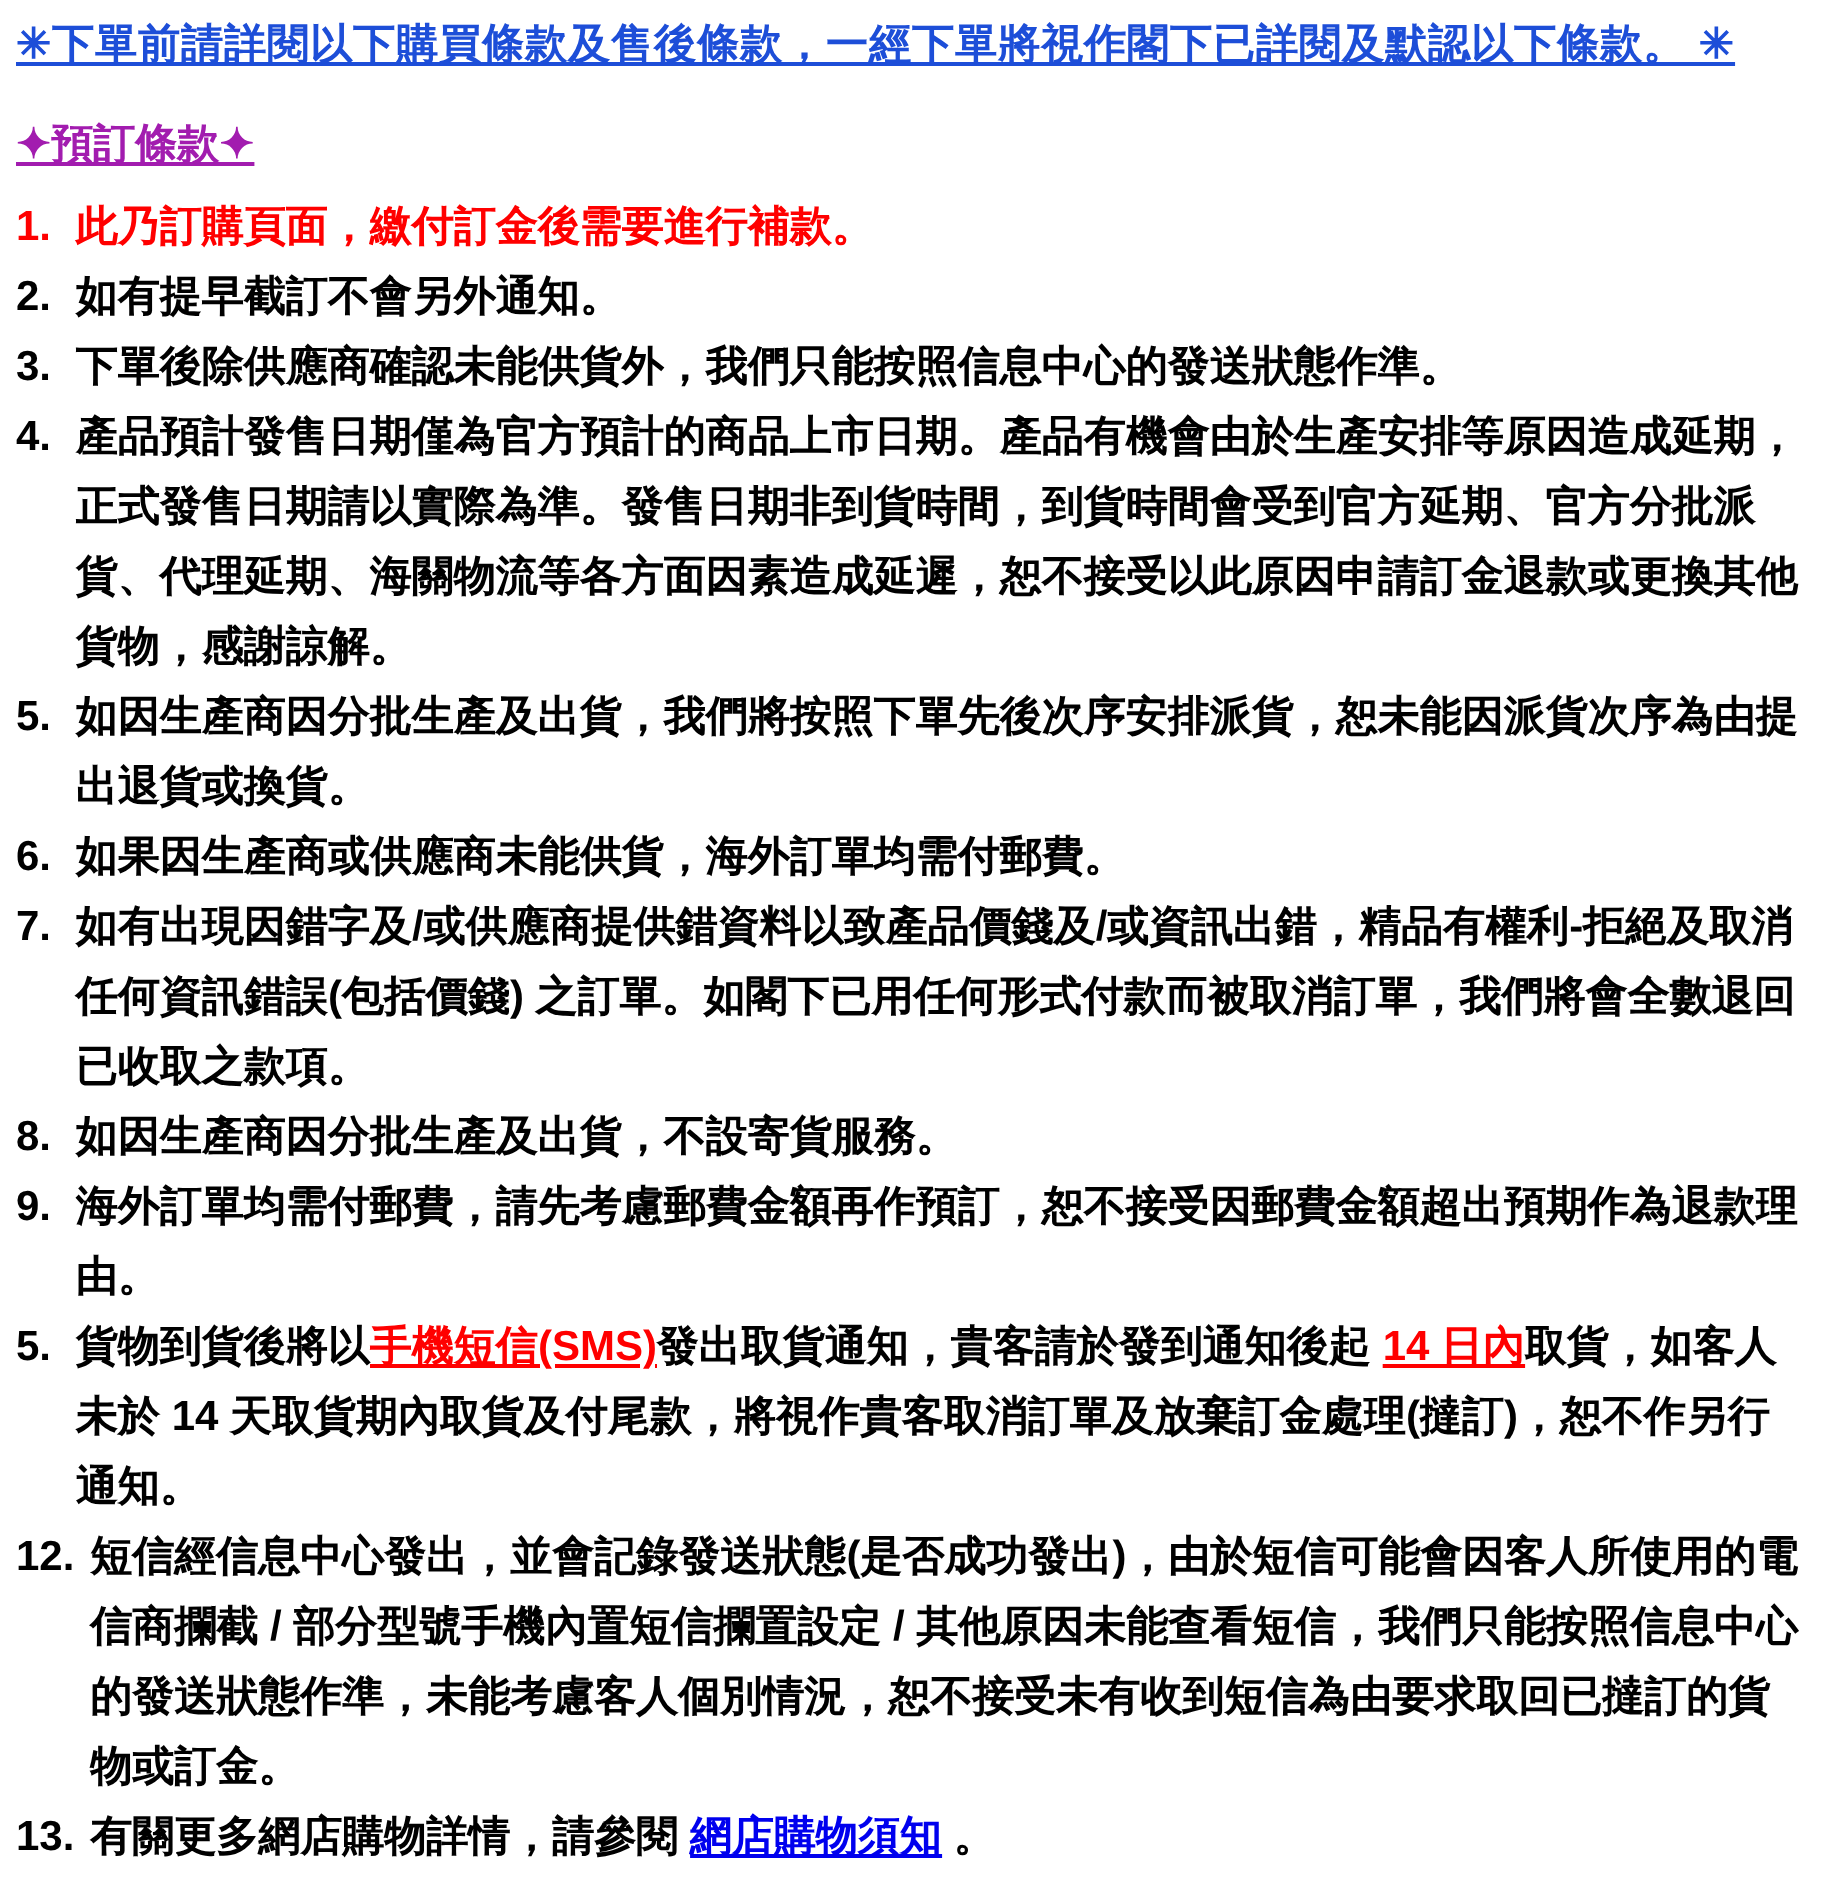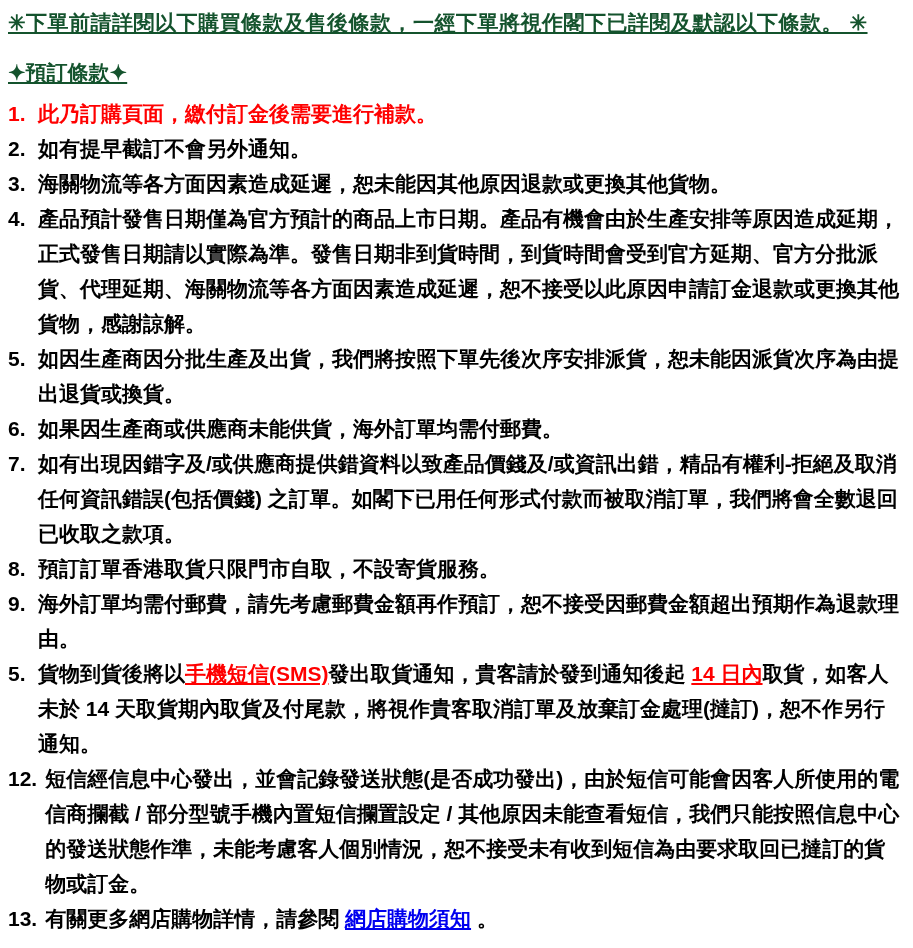--- a/index.html
+++ b/index.html
@@ -12,29 +12,29 @@
     min-height: 948px;
     font-family: "Liberation Sans", sans-serif;
     font-weight: bold;
     color: #000000;
     box-sizing: border-box;
   }
   .doc {
     padding: 4px 10px 8px 8px;
   }
   .header-notice {
-    color: #14532d;
+    color: #1d4ed8;
     font-size: 21px;
     line-height: 30px;
     text-decoration: underline;
     margin: 4px 0 20px 0;
     letter-spacing: 0.5px;
   }
   .section-heading {
-    color: #14532d;
+    color: #a21caf;
     font-size: 21px;
     line-height: 30px;
     text-decoration: underline;
     margin: 0 0 8px 0;
   }
   .terms-list {
     list-style: none;
     margin: 6px 0 0 0;
     padding: 0;
     font-size: 21px;
@@ -86,41 +86,41 @@
       <li class="term-item red">
         <span class="num">1.</span>
         <span class="txt"><span class="seg-normal">此乃訂購頁面，繳付訂金後需要進行補款。</span></span>
       </li>
       <li class="term-item">
         <span class="num">2.</span>
         <span class="txt"><span class="seg-normal">如有提早截訂不會另外通知。</span></span>
       </li>
       <li class="term-item">
         <span class="num">3.</span>
-        <span class="txt"><span class="seg-normal">海關物流等各方面因素造成延遲，恕未能因其他原因退款或更換其他貨物。</span></span>
+        <span class="txt"><span class="seg-normal">下單後除供應商確認未能供貨外，我們只能按照信息中心的發送狀態作準。</span></span>
       </li>
       <li class="term-item">
         <span class="num">4.</span>
         <span class="txt"><span class="seg-normal">產品預計發售日期僅為官方預計的商品上市日期。產品有機會由於生產安排等原因造成延期，正式發售日期請以實際為準。發售日期非到貨時間，到貨時間會受到官方延期、官方分批派貨、代理延期、海關物流等各方面因素造成延遲，恕不接受以此原因申請訂金退款或更換其他貨物，感謝諒解。</span></span>
       </li>
       <li class="term-item">
         <span class="num">5.</span>
         <span class="txt"><span class="seg-normal">如因生產商因分批生產及出貨，我們將按照下單先後次序安排派貨，恕未能因派貨次序為由提出退貨或換貨。</span></span>
       </li>
       <li class="term-item">
         <span class="num">6.</span>
         <span class="txt"><span class="seg-normal">如果因生產商或供應商未能供貨，海外訂單均需付郵費。</span></span>
       </li>
       <li class="term-item">
         <span class="num">7.</span>
         <span class="txt"><span class="seg-normal">如有出現因錯字及/或供應商提供錯資料以致產品價錢及/或資訊出錯，精品有權利-拒絕及取消任何資訊錯誤(包括價錢) 之訂單。如閣下已用任何形式付款而被取消訂單，我們將會全數退回已收取之款項。</span></span>
       </li>
       <li class="term-item">
         <span class="num">8.</span>
-        <span class="txt"><span class="seg-normal">預訂訂單香港取貨只限門市自取，不設寄貨服務。</span></span>
+        <span class="txt"><span class="seg-normal">如因生產商因分批生產及出貨，不設寄貨服務。</span></span>
       </li>
       <li class="term-item">
         <span class="num">9.</span>
         <span class="txt"><span class="seg-normal">海外訂單均需付郵費，請先考慮郵費金額再作預訂，恕不接受因郵費金額超出預期作為退款理由。</span></span>
       </li>
       <li class="term-item">
         <span class="num">5.</span>
         <span class="txt"><span class="seg-normal">貨物到貨後將以</span><span class="seg-red-underline">手機短信(SMS)</span><span class="seg-normal">發出取貨通知，貴客請於發到通知後起 </span><span class="seg-red-underline">14 日內</span><span class="seg-normal">取貨，如客人未於 14 天取貨期內取貨及付尾款，將視作貴客取消訂單及放棄訂金處理(撻訂)，恕不作另行通知。</span></span>
       </li>
       <li class="term-item">

